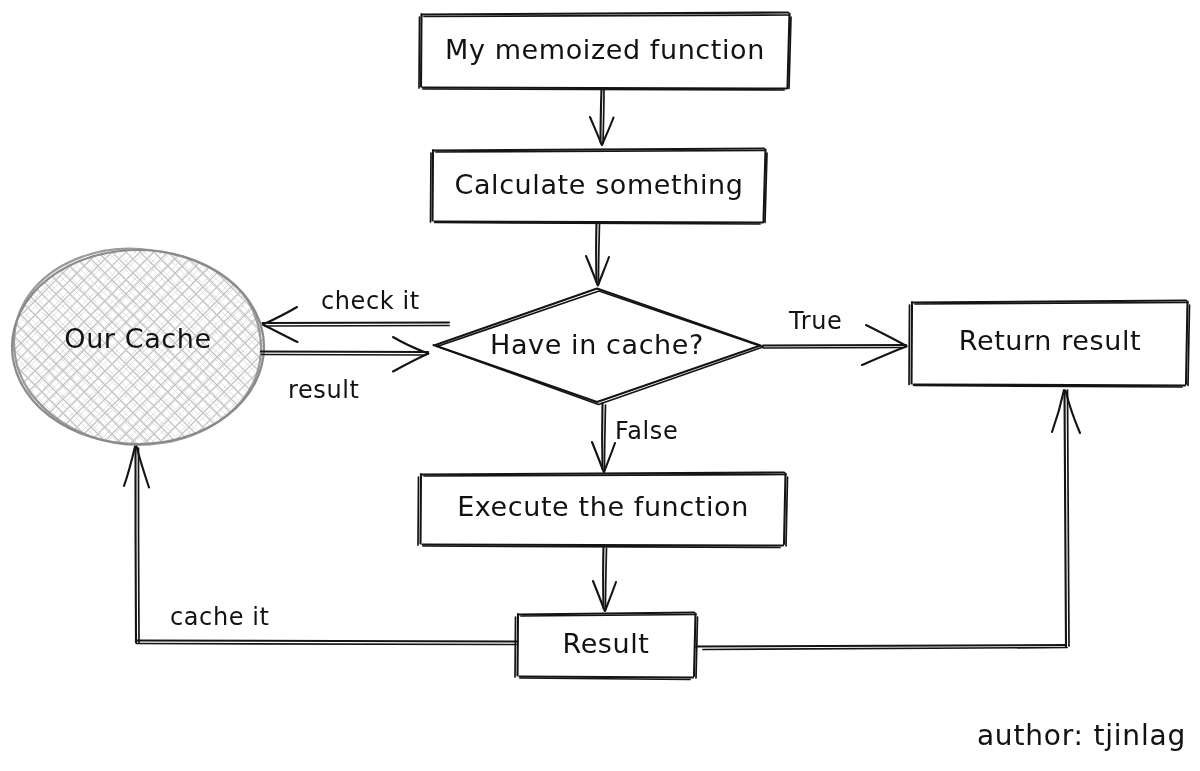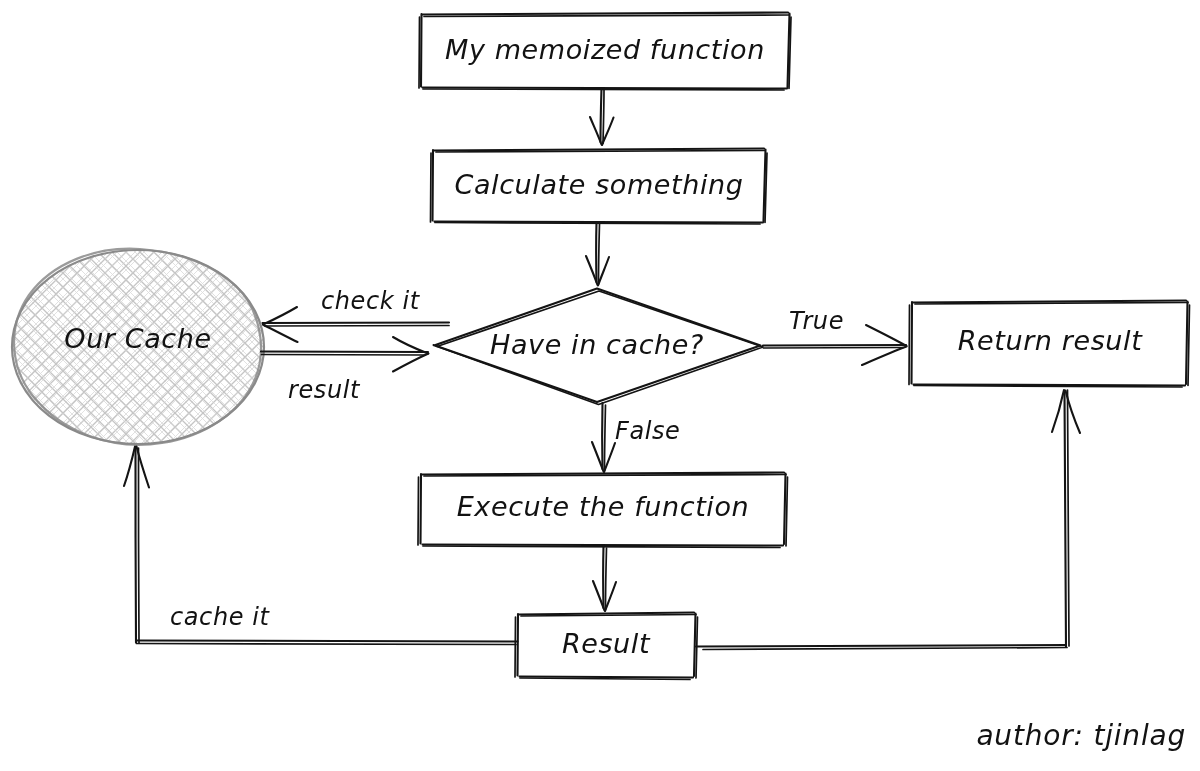--- a/index.html
+++ b/index.html
@@ -12,21 +12,20 @@
     width: 1200px;
     height: 771px;
     overflow: hidden;
     font-family: "DejaVu Sans", sans-serif;
   }
   #canvas-root {
     position: relative;
     width: 1200px;
     height: 771px;
     background: #ffffff;
-    font-style: italic;
   }
   svg#flow {
     position: absolute;
     left: 0;
     top: 0;
     width: 1200px;
     height: 771px;
     display: block;
   }
   .node-text {

